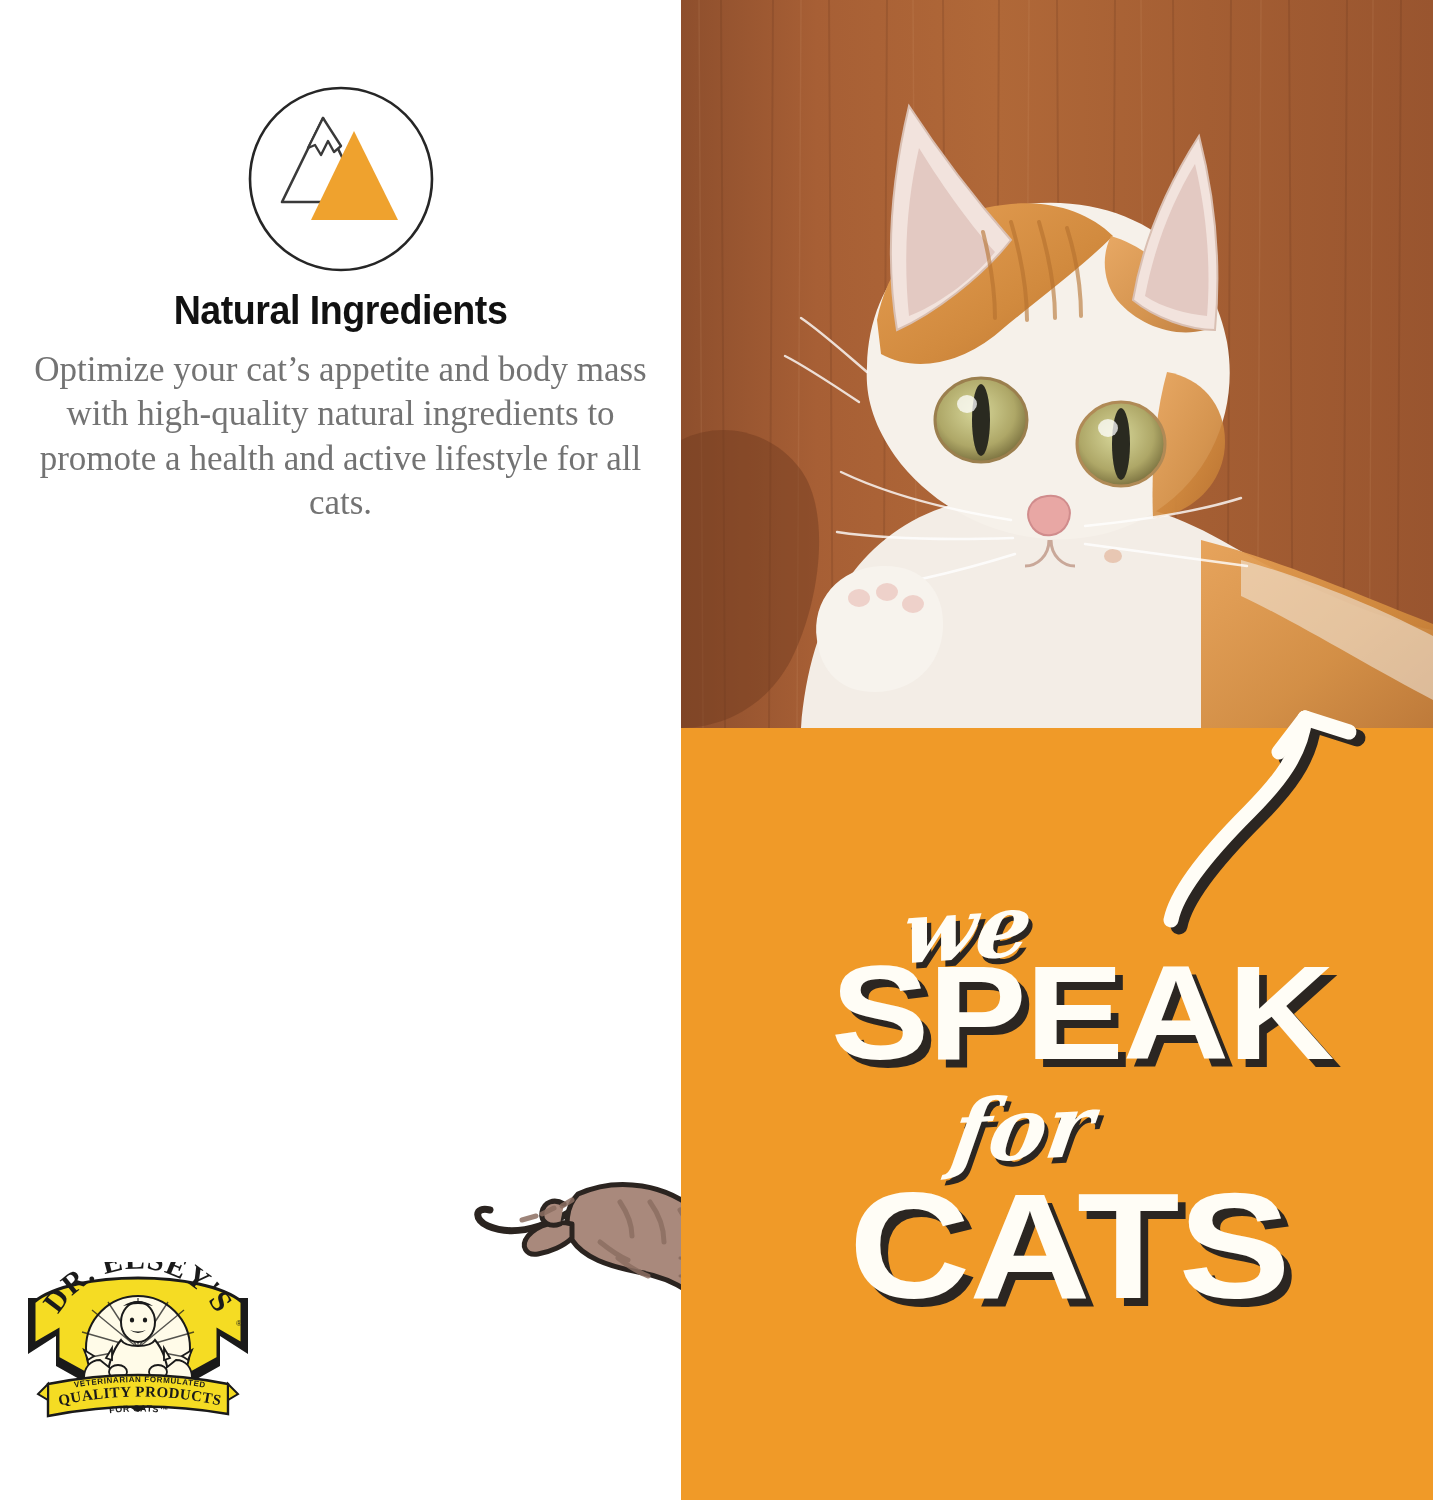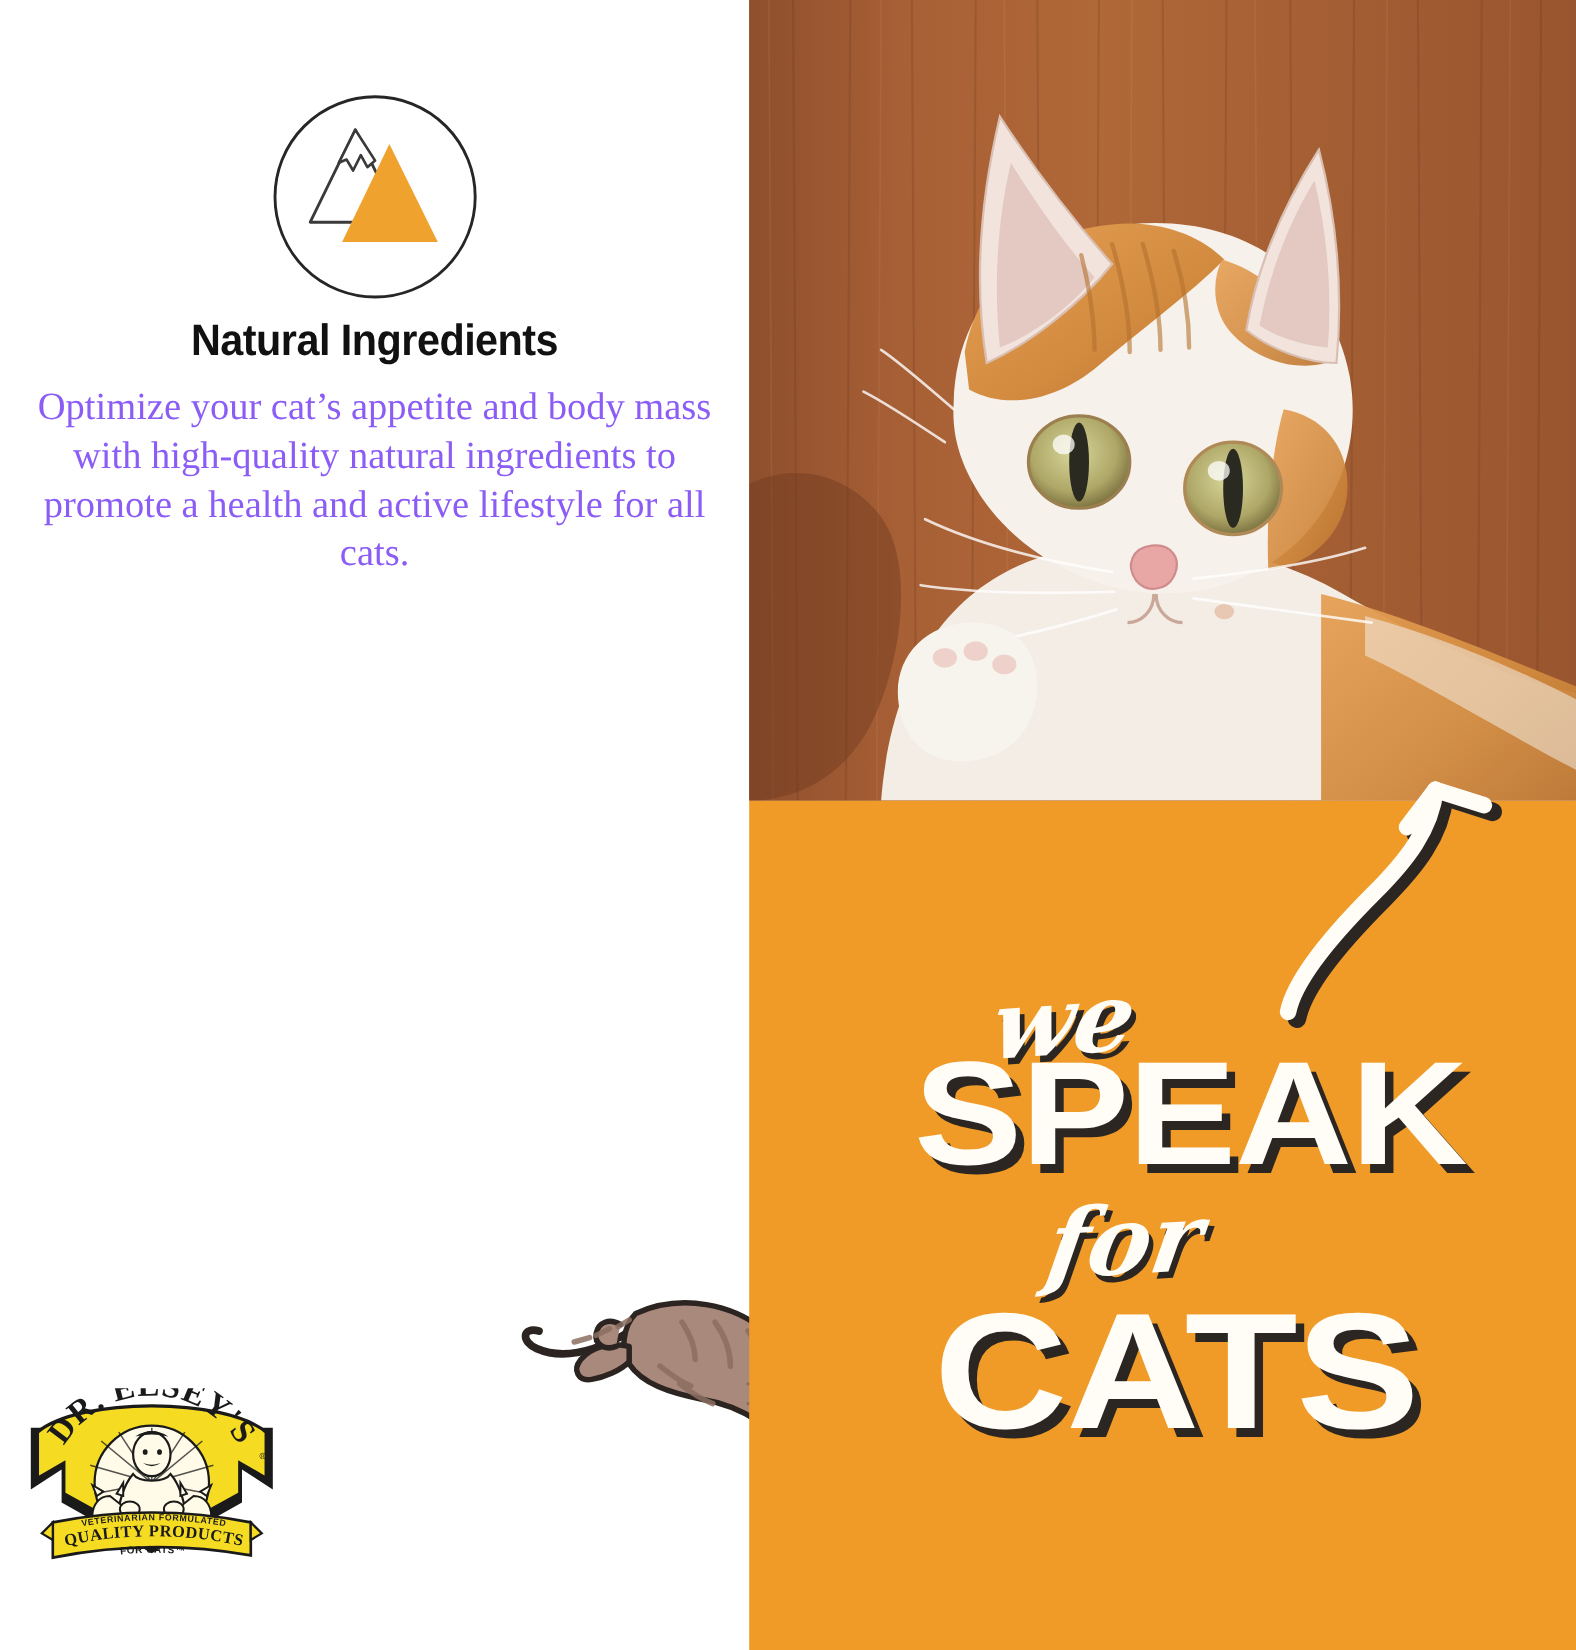--- a/index.html
+++ b/index.html
@@ -23,21 +23,21 @@
     letter-spacing:-0.5px;
     color:#111111;
     margin:14px 0 10px 0;
     line-height:1.1;
     transform:scaleX(0.94);
   }
   .feature-body{
     font-family:"Liberation Serif", serif;
     font-size:35px;
     line-height:1.27;
-    color:#8b5cf6;
+    color:#737373;
     margin:16px auto;
     width:615px;
   }
 
   #feature-natural{top:84px;}
   #feature-kidney{top:628px;}
   #feature-kidney .feature-body{width:560px;}
 
   
   .logo-wrap{position:absolute;left:22px;top:1262px;width:232px;height:172px;}

